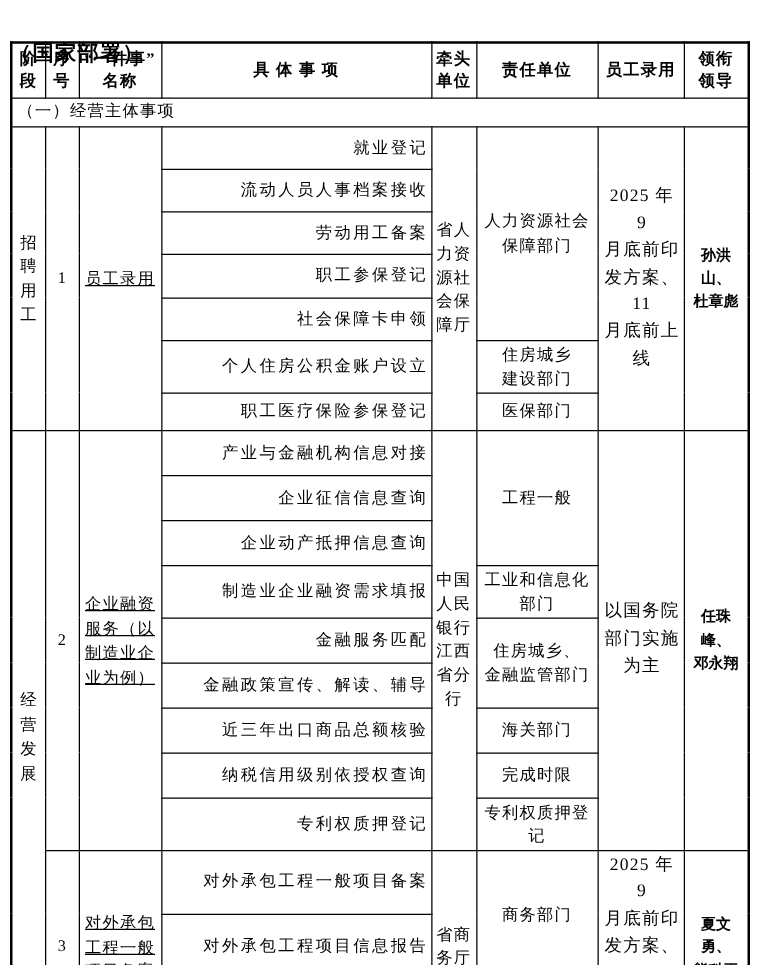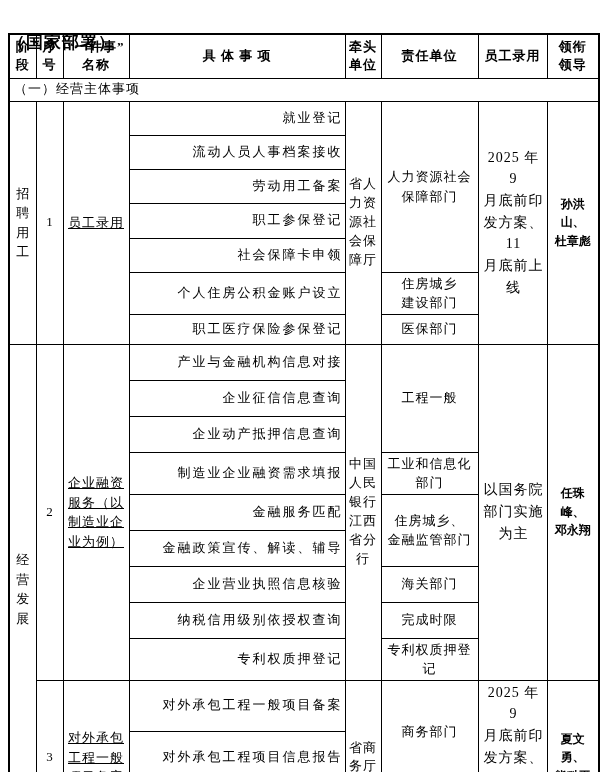--- a/index.html
+++ b/index.html
@@ -157,21 +157,21 @@
   </tr>
   <tr style="height:36px">
     <td class="item-cell">金融服务匹配</td>
     <td class="unit-cell" rowspan="2">住房城乡、
 金融监管部门</td>
   </tr>
   <tr style="height:36px">
     <td class="item-cell">金融政策宣传、解读、辅导</td>
   </tr>
   <tr style="height:36px">
-    <td class="item-cell">企业营业执照信息核验</td>
+    <td class="item-cell">近三年出口商品总额核验</td>
     <td class="unit-cell">海关部门</td>
   </tr>
   <tr style="height:36px">
     <td class="item-cell">纳税信用级别依授权查询</td>
     <td class="unit-cell">完成时限</td>
   </tr>
   <tr style="height:36px">
     <td class="item-cell">专利权质押登记</td>
     <td class="unit-cell">专利权质押登记</td>
   </tr>

